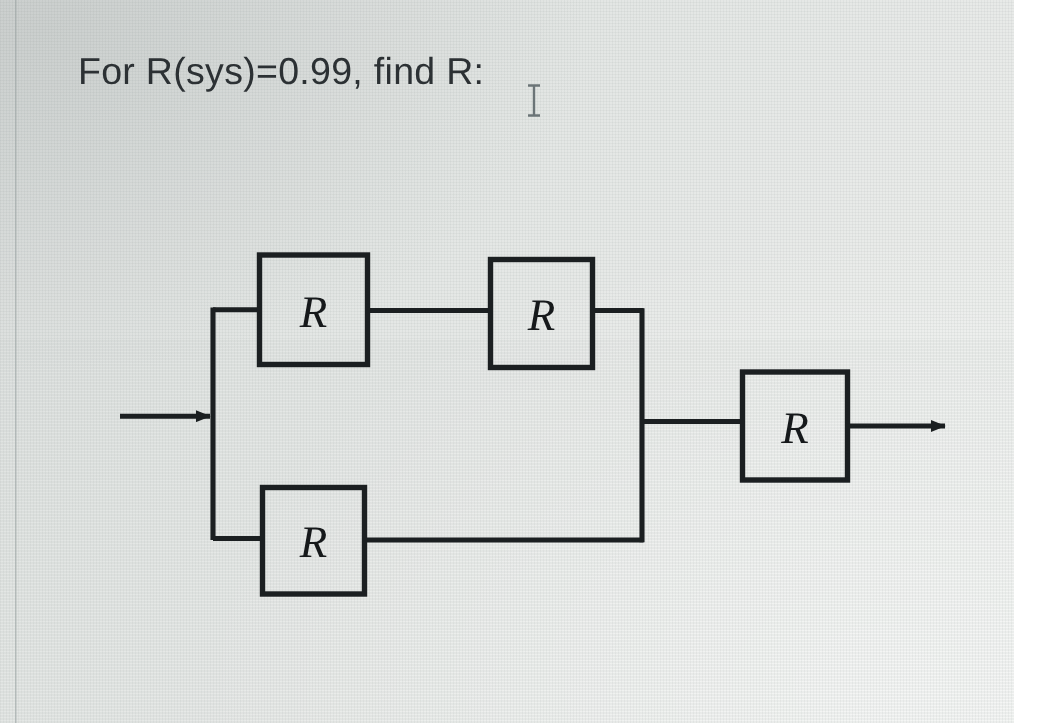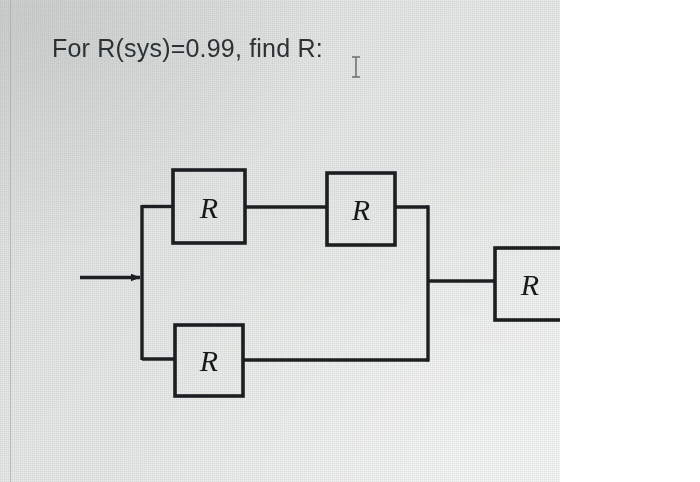--- a/index.html
+++ b/index.html
@@ -8,21 +8,21 @@
   }
   body {
     width: 700px;
     height: 482px;
     overflow: hidden;
     font-family: "Liberation Sans", sans-serif;
   }
 
   #page {
     position: relative;
-    width: 560px;
+    width: 676px;
     height: 482px;
     background: #e2e5e3;
     background-image:
       linear-gradient(135deg, #d9dcdb 0%, #e3e6e4 35%, #eaecea 70%, #eff1ef 100%);
     overflow: hidden;
   }
 
   
   #texture {
     position: absolute;

